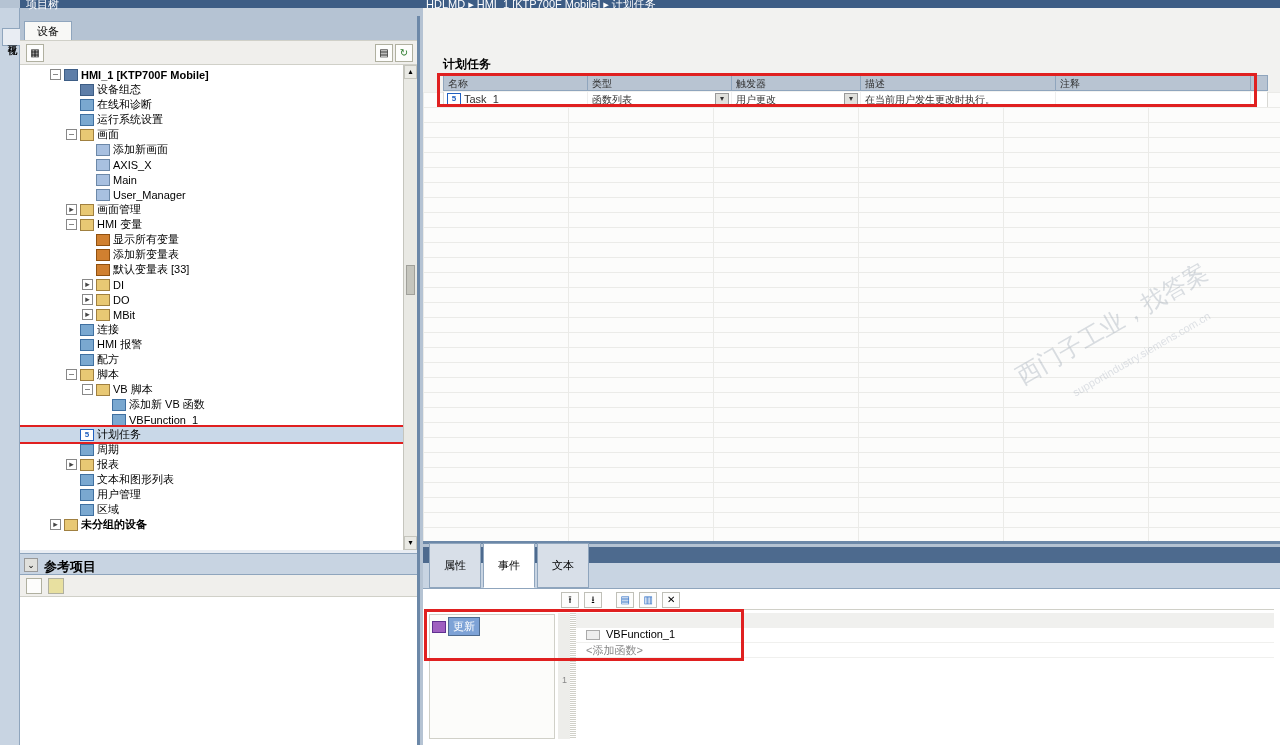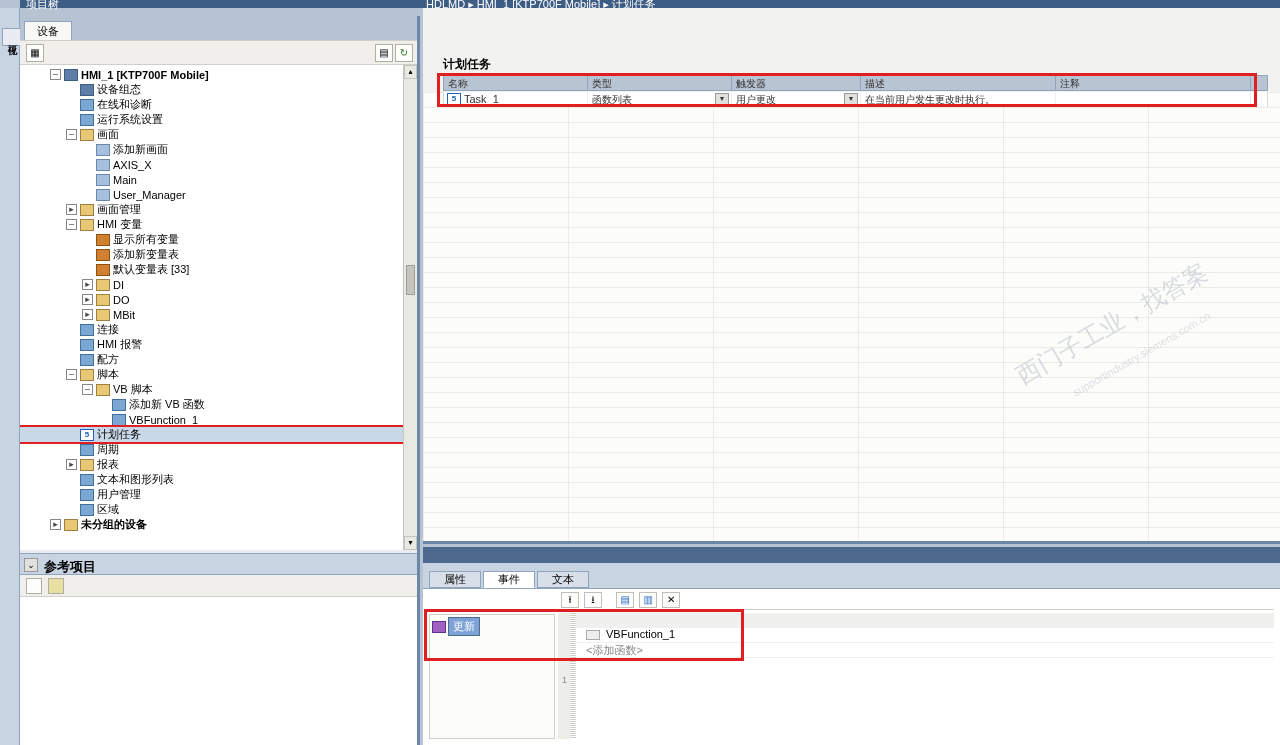--- a/index.html
+++ b/index.html
@@ -66,21 +66,21 @@
 .tdata{ position:absolute; left:20px; right:12px; height:15px; background:#fff; display:flex; border-left:1px solid #d8d8d4; border-right:1px solid #d8d8d4;}
 .tdata .cell{border-right:1px solid #eee; border-bottom:1px solid #eee;}
 .dd-cell{position:relative;}
 .dd-cell::after{content:"▾"; position:absolute; right:2px; top:1px; width:12px; height:12px; background:#e0e0dc; border:1px solid #999; font-size:8px; text-align:center; line-height:10px;}
 
 .watermark{position:absolute; right:60px; top:300px; color:rgba(150,160,175,0.35); font-size:24px; transform:rotate(-30deg); pointer-events:none; white-space:nowrap;}
 .watermark2{position:absolute; right:60px; top:340px; color:rgba(150,160,175,0.3); font-size:11px; transform:rotate(-30deg); pointer-events:none;}
 
 .prop-title{position:absolute; left:0; right:0; top:539px; height:16px; background:#4d6a8e; color:#fff; padding:15px 6px; font-size:11px;}
 .prop-tabs{position:absolute; left:0; right:0; top:555px; height:26px; background:#c8d4e2; border-bottom:1px solid #8fa5bd; display:flex; align-items:flex-end; padding-left:6px;}
-.prop-tabs .pt{ border:1px solid #8fa5bd; padding:0 14px; margin-right:2px; background:#d8dfe8; font-size:11px; cursor:pointer;}
+.prop-tabs .pt{ border:1px solid #8fa5bd; padding:14px 14px; margin-right:2px; background:#d8dfe8; font-size:11px; cursor:pointer;}
 .prop-tabs .pt.active{ background:#fff; border-bottom:1px solid #fff;}
 
 .prop-body{position:absolute; left:0; right:0; top:581px; bottom:0; background:#fff;}
 .event-tb{position:absolute; left:138px; top:3px; right:6px; height:18px; border-bottom:1px solid #d0d0c8;}
 .event-tb .eb{display:inline-block; width:18px; height:16px; border:1px solid #c0c0b8; margin-right:2px; background:#fdfdfc; text-align:center; font-size:10px; line-height:14px; vertical-align:top; cursor:pointer;}
 
 .event-left{position:absolute; left:6px; top:25px; width:126px; bottom:6px; border:1px solid #d0d0c8; background:#fcfcfa;}
 .ev-sel{ background:#7da2d6; color:#fff; padding:1px 4px; margin:0; font-size:11px; border:1px solid #4d6a8e; display:inline-block;}
 .ev-ic{display:inline-block; width:14px; height:12px; background:#a060c0; border:1px solid #603090; margin-right:2px; vertical-align:middle;}
 

